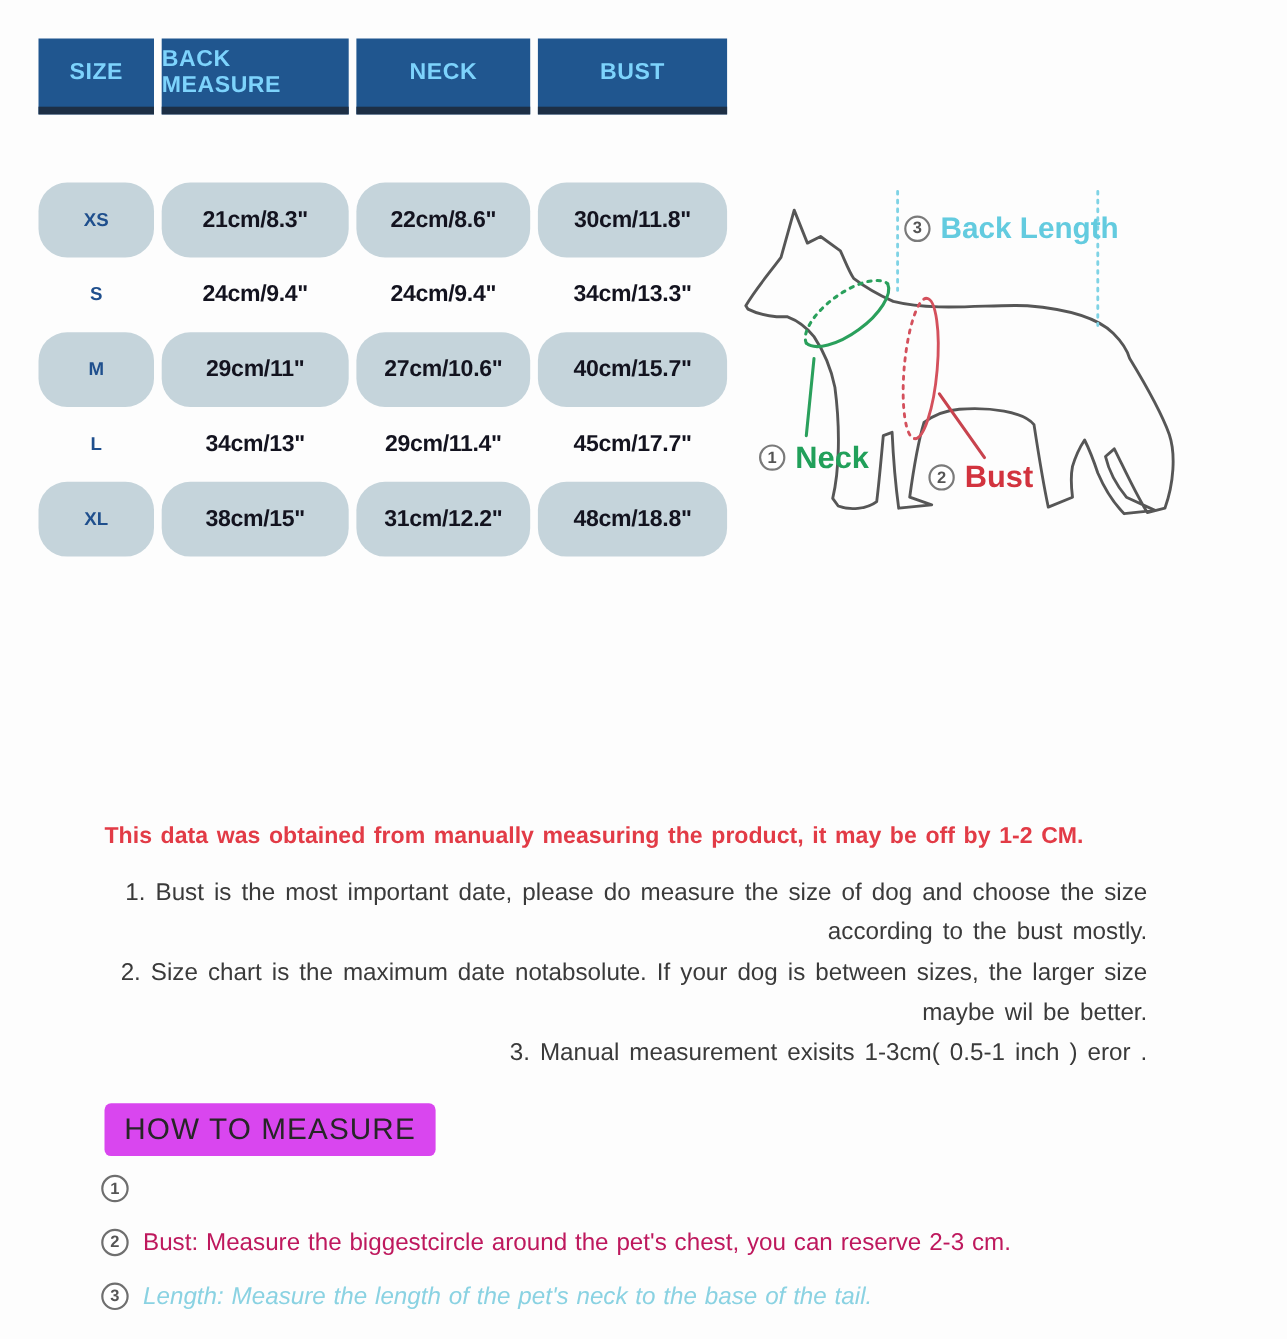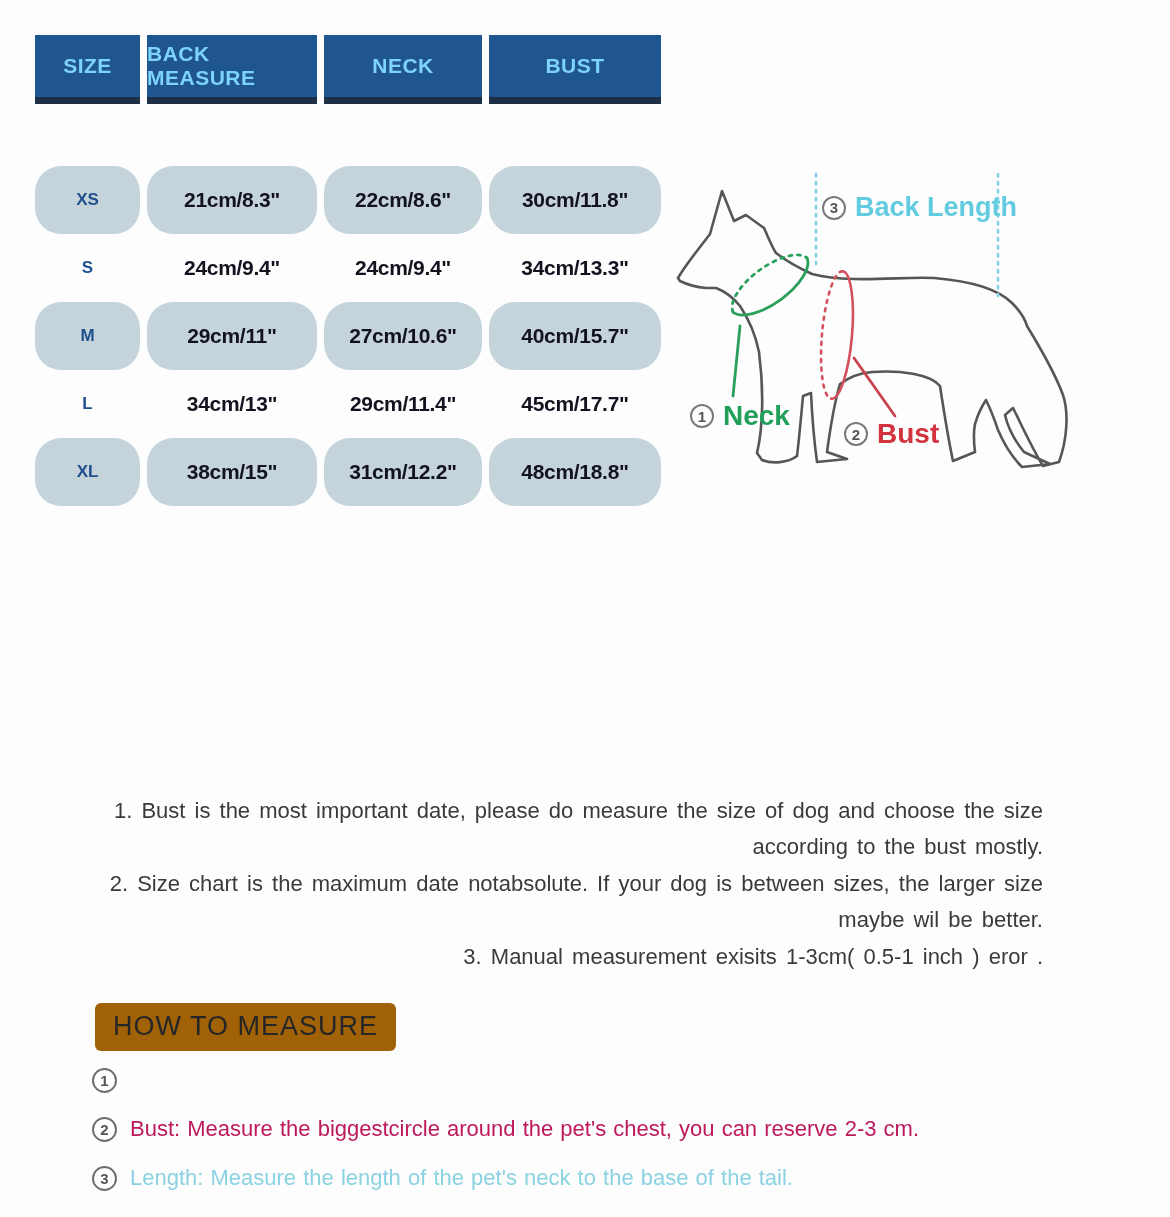--- a/index.html
+++ b/index.html
@@ -40,29 +40,29 @@
   
   .disclaimer {
     position:absolute; left:95px; top:748px; width:1000px;
     color:#e23b46; font-size:21px; font-weight:bold; word-spacing:2px;
   }
   .notes { position:absolute; left:95px; top:793px; width:948px; }
   .notes p { font-size:22px; color:#3a3a3a; line-height:36px; word-spacing:3px; margin-bottom:1px;text-align:right; }
 
   .htm-box {
     position:absolute; left:95px; top:1003px;
-    background:#a16207; color:#262626; font-size:27px; letter-spacing:1px;
+    background:#d946ef; color:#262626; font-size:27px; letter-spacing:1px;
     padding:8px 18px 9px 18px; border-radius:6px;
   }
   .steps { position:absolute; left:92px; top:1068px; width:1000px; }
   .step { display:flex; align-items:center; gap:13px; margin-bottom:23px; font-size:22px; word-spacing:1px; }
   .step .num-circle { width:25px; height:25px; border-color:#6f6f6f; }
   .step-neck   .step-text { color:#21a25b; }
   .step-bust   .step-text { color:#be185d; }
-  .step-length .step-text { color:#8ad2e2; }
+  .step-length .step-text { color:#8ad2e2;font-style:italic; }
 </style>
 </head>
 <body>
 
 <div class="page">
 
   <div class="size-table">
     <div class="grid-row thead">
       <div class="th">SIZE</div>
       <div class="th">BACK MEASURE</div>
@@ -145,20 +145,21 @@
     <div class="diagram-label lbl-neck">
       <span class="num-circle">1</span>
       <span>Neck</span>
     </div>
     <div class="diagram-label lbl-bust">
       <span class="num-circle">2</span>
       <span>Bust</span>
     </div>
   </div>
 
+  <p class="disclaimer">This data was obtained from manually measuring the product, it may be off by 1-2 CM.</p>
 
   <div class="notes">
     <p>1. Bust is the most important date, please do measure the size of dog and choose the size according to the bust mostly.</p>
     <p>2. Size chart is the maximum date notabsolute. If your dog is between sizes, the larger size maybe wil be better.</p>
     <p>3. Manual measurement exisits 1-3cm( 0.5-1 inch ) eror .</p>
   </div>
 
   <div class="htm-box">HOW TO MEASURE</div>
 
   <div class="steps">

